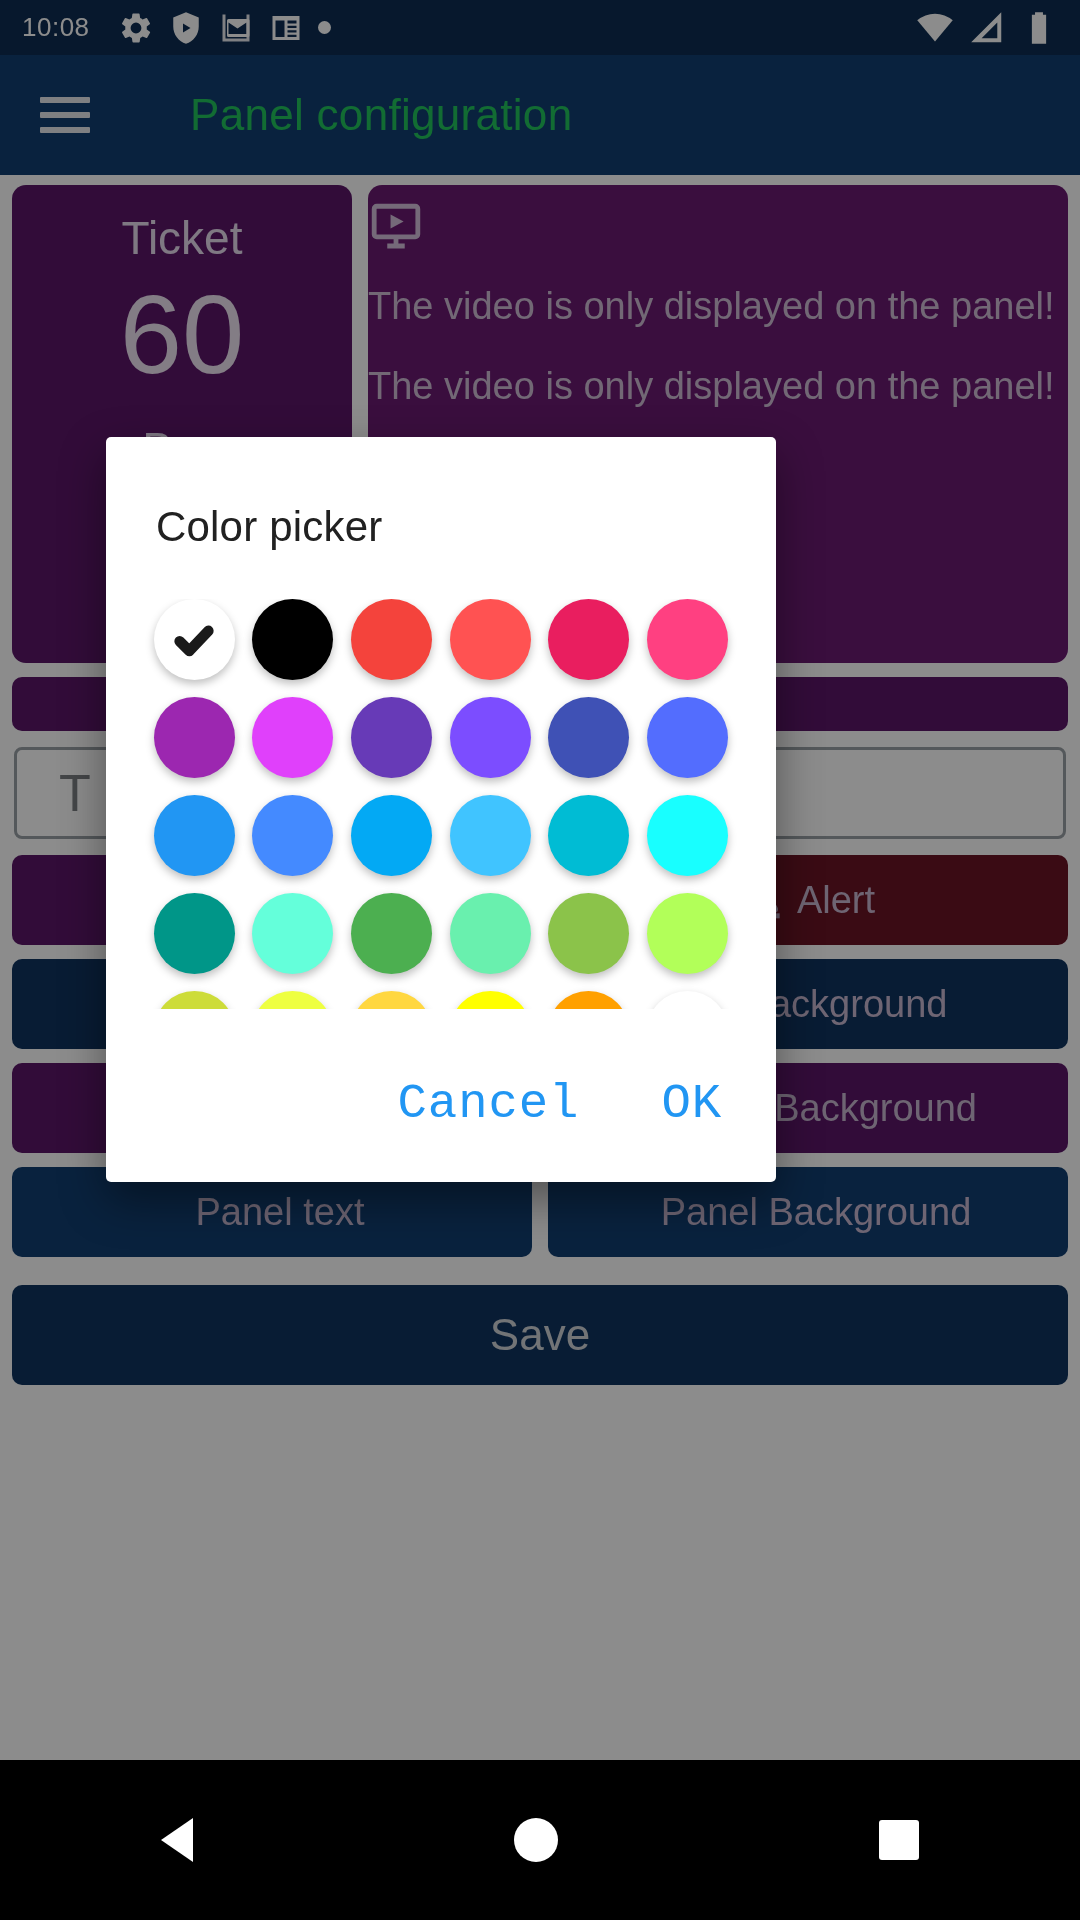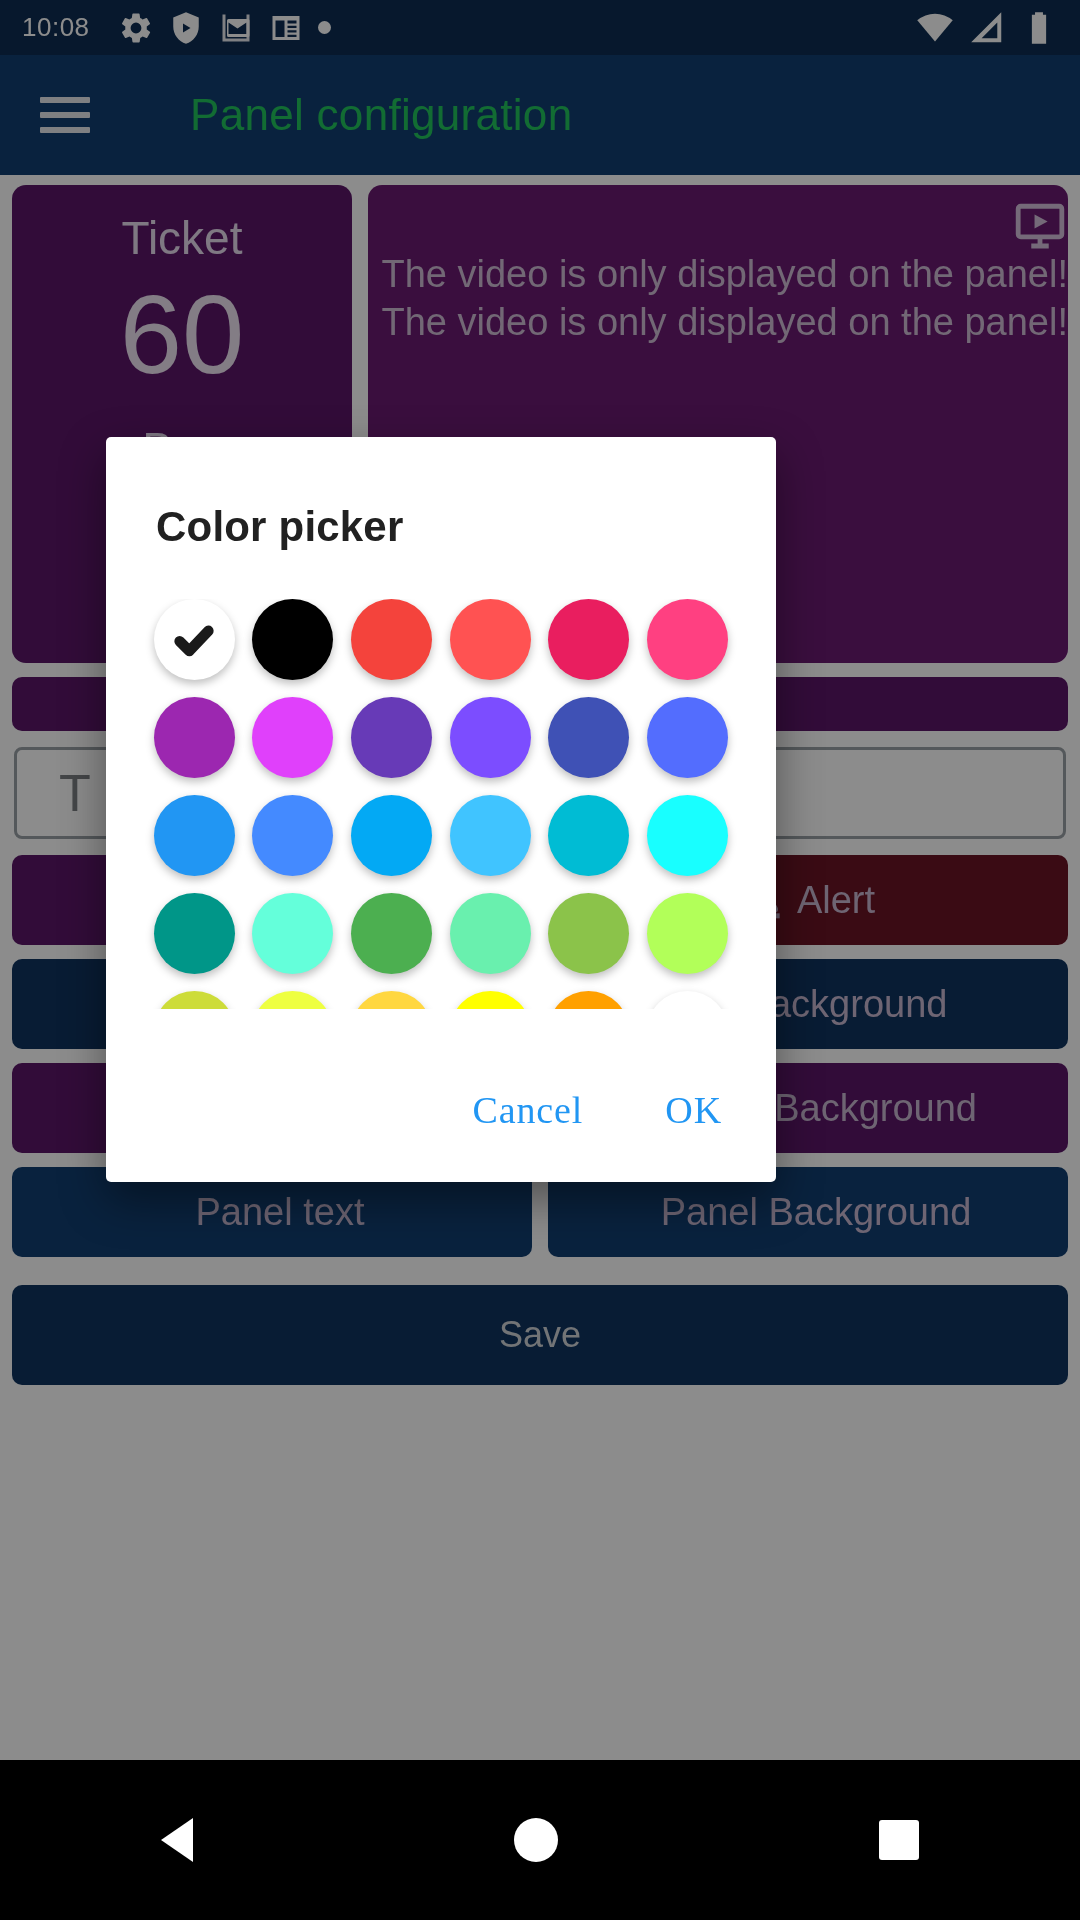--- a/index.html
+++ b/index.html
@@ -57,21 +57,21 @@
   #ticket-card {
     width: 340px; height: 478px; background: #5b1769; padding-top: 26px;
   }
   #ticket-label { font-size: 46px; color: #e8dcef; }
   #ticket-number { font-size: 112px; line-height: 1.15; color: #efe4f3; margin-top: 6px; }
   #ticket-box-label { font-size: 46px; color: #e8dcef; margin-top: 22px; }
   #ticket-box-number { font-size: 112px; color: #efe4f3; }
 
   #video-card {
     flex: 1; height: 478px; background: #6b1a72; border-radius: 14px;
-    padding-top: 18px; display: flex; flex-direction: column; align-items: flex-end;
+    padding-top: 18px; display: flex; flex-direction: column; align-items: flex-start; gap: 32px;
   }
   #video-icon { width: 56px; height: 48px; fill: none; stroke: #d6c2dd; stroke-width: 2.2; }
   .video-text { font-size: 38px; color: #cfbed6; line-height: 1.25; white-space: nowrap; }
 
   #ticket-action-bar {
     width: 100%; height: 54px; background: #5b1769; border-radius: 10px; margin-bottom: 16px;
   }
 
   
   #text-field-row { padding: 0 2px; }
@@ -87,36 +87,36 @@
   .btn-navy { background: #0f3460; }
   .btn-darkred { background: #6b1426; }
   .btn-navy2 { background: #123f72; padding-left: 16px; }
 
   .tile-with-icon { display: flex; align-items: center; justify-content: center; gap: 12px; }
   .fill-icon { width: 44px; height: 40px; fill: #b9a7c2; flex: none; }
 
   #save-btn {
     width: 100%; height: 100px; background: #0f3460; border-radius: 10px;
     display: flex; align-items: center; justify-content: center;
-    color: #cfd3d8; font-size: 36px; margin-top: 12px;
+    color: #cfd3d8; font-size: 44px; margin-top: 12px;
   }
 
   
   #scrim { position: absolute; top: 0; left: 0; width: 1080px; height: 1760px;
            background: rgba(0,0,0,0.45); }
 
   
   #dialog {
     position: absolute; left: 106px; top: 437px; width: 670px; height: 745px;
     background: #ffffff; border-radius: 5px;
     box-shadow: 0 18px 46px rgba(0,0,0,0.42);
     display: flex; flex-direction: column;
   }
   #dialog-title {
-    font-size: 42px; color: #212121; font-weight: 700;
+    font-size: 42px; color: #212121; font-weight: 400;
     margin: 66px 0 0 50px; letter-spacing: 0.2px;
   }
   #swatch-area {
     margin-top: 48px; padding: 0 46px; height: 410px; overflow: hidden;
     position: relative;
   }
   #swatch-grid {
     display: grid; grid-template-columns: repeat(6, 1fr);
     row-gap: 17px; column-gap: 14px;
   }
@@ -127,23 +127,23 @@
     display: flex; align-items: center; justify-content: center;
     cursor: pointer;
   }
   .check { width: 46px; height: 46px; stroke: #1a1a1a; stroke-width: 5.5;
            fill: none; stroke-linecap: round; stroke-linejoin: round; }
   #dialog-actions {
     margin-top: auto; display: flex; justify-content: flex-end;
     align-items: center; padding: 0 40px 40px 0; gap: 54px;
   }
   .dlg-btn {
-    color: #2196f3; font-size: 38px; letter-spacing: 0.9px;
+    color: #2196f3; font-size: 49px; letter-spacing: 0.9px;
     background: none; border: none; cursor: pointer;
-    font-family: Liberation Serif, serif; padding: 10px 14px;
+    font-family: Liberation Mono, monospace; padding: 10px 14px;
   }
 
   
   #nav-bar {
     position: absolute; bottom: 0; left: 0; width: 1080px; height: 160px;
     background: #000000; display: flex; align-items: center; justify-content: space-around;
   }
   #nav-back { width: 0; height: 0; border-top: 22px solid transparent;
               border-bottom: 22px solid transparent; border-right: 32px solid #ffffff; }
   #nav-home { width: 44px; height: 44px; border-radius: 50%; background: #ffffff; }

